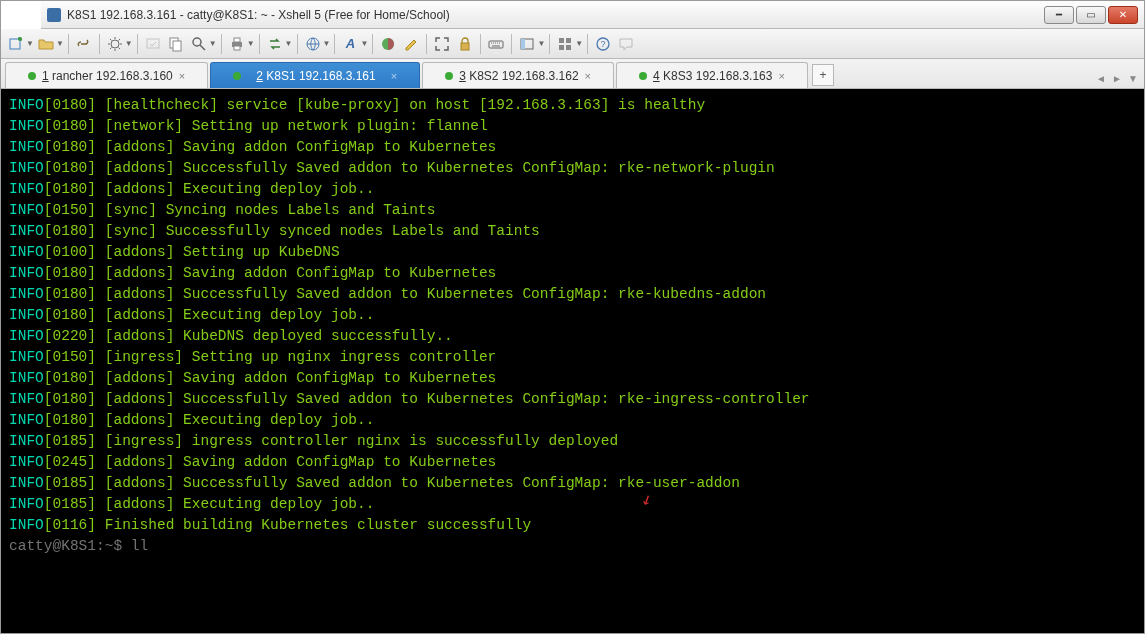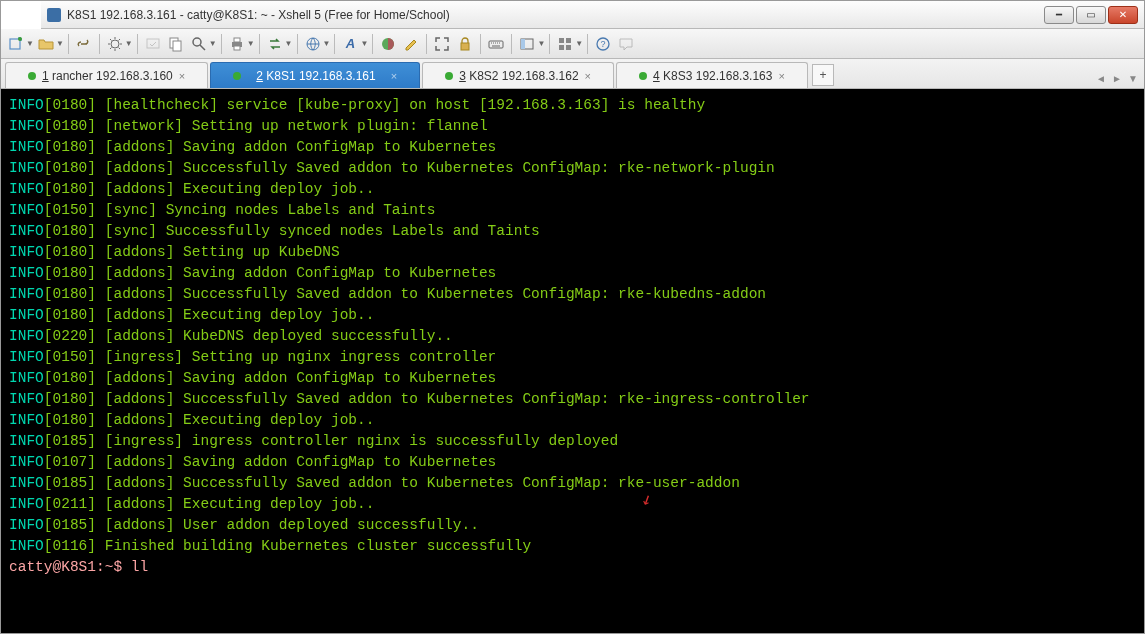--- a/index.html
+++ b/index.html
@@ -21,21 +21,21 @@
 .tab .dot.green{ background:#3aaa35; }
 .tab .num { text-decoration:underline; }
 .tab .x { margin-left:auto; font-size:11px; opacity:.6; }
 .addtab { width:22px; height:22px; border:1px solid #b8b8b8; background:#f8f8f8; display:flex; align-items:center; justify-content:center; color:#555; margin-left:2px; margin-bottom:2px; }
 .tabnav { position:absolute; right:4px; bottom:4px; display:flex; gap:2px; }
 .tabnav span { color:#888; font-size:10px; width:14px; text-align:center; }
 .terminal { background:#000; height: calc(634px - 28px - 30px - 30px); overflow:auto; padding: 6px 8px; font-family: 'Consolas','Courier New',monospace; font-size:14.5px; line-height:21px; color:#fff; position:relative; }
 .line { white-space:pre; }
 .info { color:#00d7af;text-align:center; }
 .rest { color:#84cc16; }
-.prompt { color:#fca5a5; }
+.prompt { color:#737373; }
 .arrow { position:absolute; color:#d42c2c; font-size:18px; }
 svg { width:16px; height:16px; }
 </style>
 </head>
 <body>
 
 <div class="titlebar">
   <div class="ticon"></div>
   <div class="title">K8S1 192.168.3.161 - catty@K8S1: ~ - Xshell 5 (Free for Home/School)</div>
   <div class="winbtns">
@@ -217,29 +217,28 @@
 
 <div class="terminal" id="terminal">
   <div class="arrow" id="arrow" style="top: 400px; left: 640px; transform: rotate(-25deg);">↙</div>
 <div class="line"><span class="info">INFO</span><span class="rest">[0180] [healthcheck] service [kube-proxy] on host [192.168.3.163] is healthy</span></div>
     <div class="line"><span class="info">INFO</span><span class="rest">[0180] [network] Setting up network plugin: flannel</span></div>
     <div class="line"><span class="info">INFO</span><span class="rest">[0180] [addons] Saving addon ConfigMap to Kubernetes</span></div>
     <div class="line"><span class="info">INFO</span><span class="rest">[0180] [addons] Successfully Saved addon to Kubernetes ConfigMap: rke-network-plugin</span></div>
     <div class="line"><span class="info">INFO</span><span class="rest">[0180] [addons] Executing deploy job..</span></div>
     <div class="line"><span class="info">INFO</span><span class="rest">[0150] [sync] Syncing nodes Labels and Taints</span></div>
     <div class="line"><span class="info">INFO</span><span class="rest">[0180] [sync] Successfully synced nodes Labels and Taints</span></div>
-    <div class="line"><span class="info">INFO</span><span class="rest">[0180] [addons] Setting up KubeDNS</span></div>
+    <div class="line"><span class="info">INFO</span><span class="rest">[0100] [addons] Setting up KubeDNS</span></div>
     <div class="line"><span class="info">INFO</span><span class="rest">[0180] [addons] Saving addon ConfigMap to Kubernetes</span></div>
     <div class="line"><span class="info">INFO</span><span class="rest">[0180] [addons] Successfully Saved addon to Kubernetes ConfigMap: rke-kubedns-addon</span></div>
     <div class="line"><span class="info">INFO</span><span class="rest">[0180] [addons] Executing deploy job..</span></div>
     <div class="line"><span class="info">INFO</span><span class="rest">[0220] [addons] KubeDNS deployed successfully..</span></div>
     <div class="line"><span class="info">INFO</span><span class="rest">[0150] [ingress] Setting up nginx ingress controller</span></div>
     <div class="line"><span class="info">INFO</span><span class="rest">[0180] [addons] Saving addon ConfigMap to Kubernetes</span></div>
     <div class="line"><span class="info">INFO</span><span class="rest">[0180] [addons] Successfully Saved addon to Kubernetes ConfigMap: rke-ingress-controller</span></div>
     <div class="line"><span class="info">INFO</span><span class="rest">[0180] [addons] Executing deploy job..</span></div>
     <div class="line"><span class="info">INFO</span><span class="rest">[0185] [ingress] ingress controller nginx is successfully deployed</span></div>
-    <div class="line"><span class="info">INFO</span><span class="rest">[0107] [addons] Saving addon ConfigMap to Kubernetes</span></div>
+    <div class="line"><span class="info">INFO</span><span class="rest">[0245] [addons] Saving addon ConfigMap to Kubernetes</span></div>
     <div class="line"><span class="info">INFO</span><span class="rest">[0185] [addons] Successfully Saved addon to Kubernetes ConfigMap: rke-user-addon</span></div>
-    <div class="line"><span class="info">INFO</span><span class="rest">[0211] [addons] Executing deploy job..</span></div>
-    <div class="line"><span class="info">INFO</span><span class="rest">[0185] [addons] User addon deployed successfully..</span></div>
+    <div class="line"><span class="info">INFO</span><span class="rest">[0185] [addons] Executing deploy job..</span></div>
     <div class="line"><span class="info">INFO</span><span class="rest">[0116] Finished building Kubernetes cluster successfully</span></div>
     <div class="line prompt">catty@K8S1:~$ ll</div>
   </div>
 
 </body></html>

